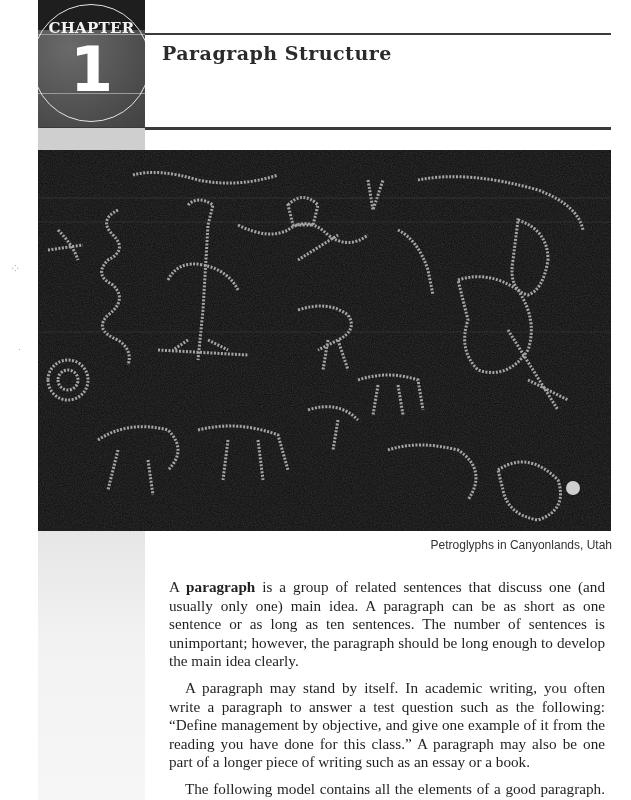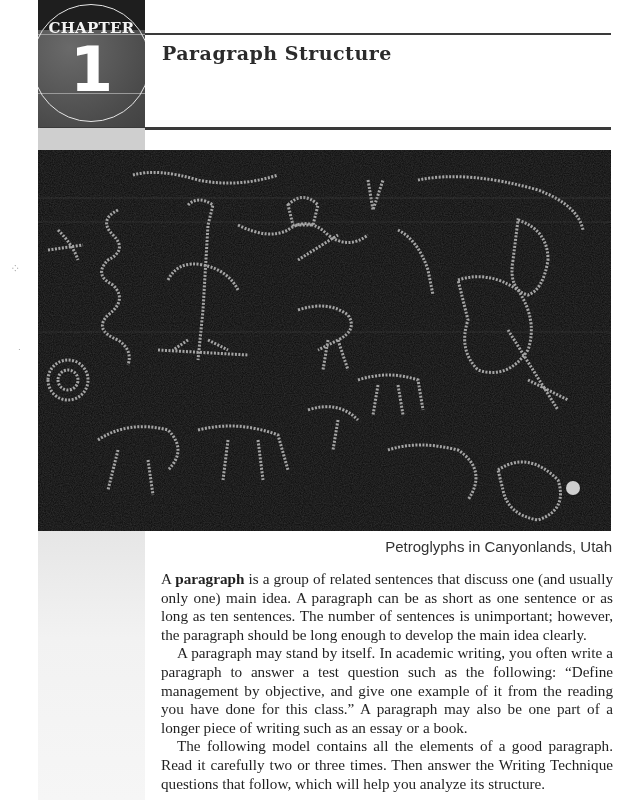--- a/index.html
+++ b/index.html
@@ -11,25 +11,25 @@
       background: radial-gradient(circle at 30% 30%, #6a6a6a 0%, #4a4a4a 60%, #3a3a3a 100%); }
     .chapter-box .topband { position:absolute; left:0; top:0; width:100%; height:30px; background:#1e1e1e; }
     .chapter-box .circle { position:absolute; left:-6px; top:4px; width:118px; height:118px; border-radius:50%; border:1.5px solid #e6e6e6; box-sizing:border-box; }
     .chapter-box .chap-label { position:absolute; left:0; width:100%; top:19px; text-align:center; font-family:"DejaVu Serif", serif; font-weight:bold; font-size:15px; color:#f4f4f4; letter-spacing:0.3px; }
     .chapter-box .chap-num { position:absolute; left:0; width:100%; top:38px; text-align:center; font-family:"DejaVu Sans", sans-serif; font-weight:bold; font-size:62px; line-height:64px; color:#ffffff; }
     .chapter-box .hline { position:absolute; left:0; width:100%; height:1px; background:#9a9a9a; }
     .grey-col-top { position:absolute; left:38px; top:128px; width:107px; height:22px; background:#cfcfcf; }
     .title { position:absolute; left:162px; top:42px; font-family:"DejaVu Serif", serif; font-weight:bold; font-size:19px; color:#2b2b2b; letter-spacing:0.5px; }
     .photo { position:absolute; left:38px; top:150px; width:573px; height:381px; background:#0b0b0b; overflow:hidden; }
     .photo svg { width:100%; height:100%; display:block; }
-    .caption { position:absolute; right:19px; top:538px; font-family:"Liberation Sans", sans-serif; font-size:15px; color:#333; }
+    .caption { position:absolute; right:19px; top:538px; font-family:"Liberation Sans", sans-serif; font-size:12px; color:#333; }
     .grey-col { position:absolute; left:38px; top:531px; width:107px; height:269px;
       background: linear-gradient(#e6e6e6, #f2f2f2 40%, #f6f6f6); }
     .body-text { position:absolute; left:161px; top:570px; width:452px; font-size:15.2px; line-height:18.6px; text-align:justify; color:#1f1f1f; }
-    .body-text p { margin:0; text-indent:16px; }
+    .body-text p { margin:8px; text-indent:16px; }
     .body-text p.first { text-indent:0; }
     .dots { position:absolute; font-size:8px; color:#777; }
   </style>
 </head>
 <body>
 
 <div class="rule top"></div>
 
 <div class="chapter-box">
   <div class="topband"></div>

